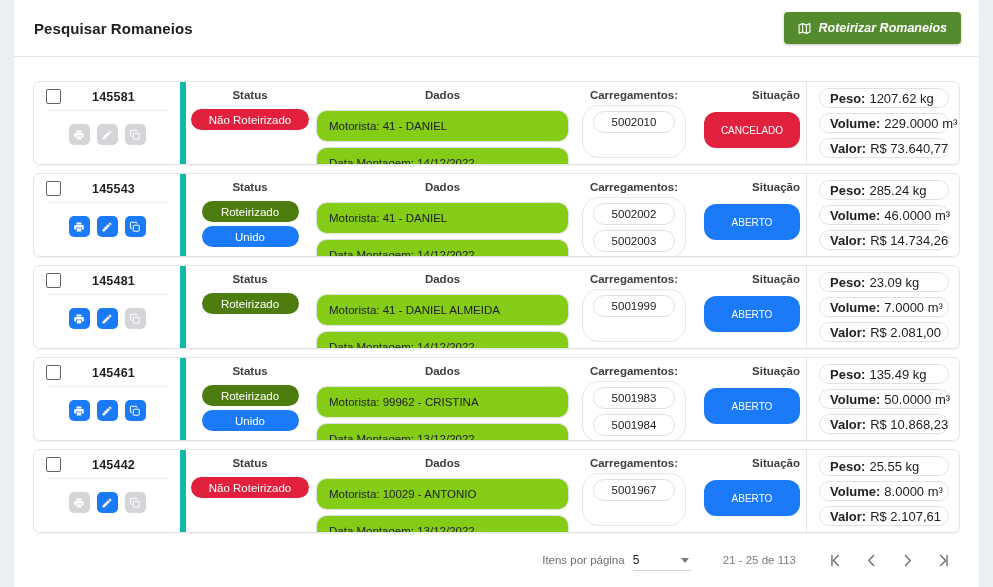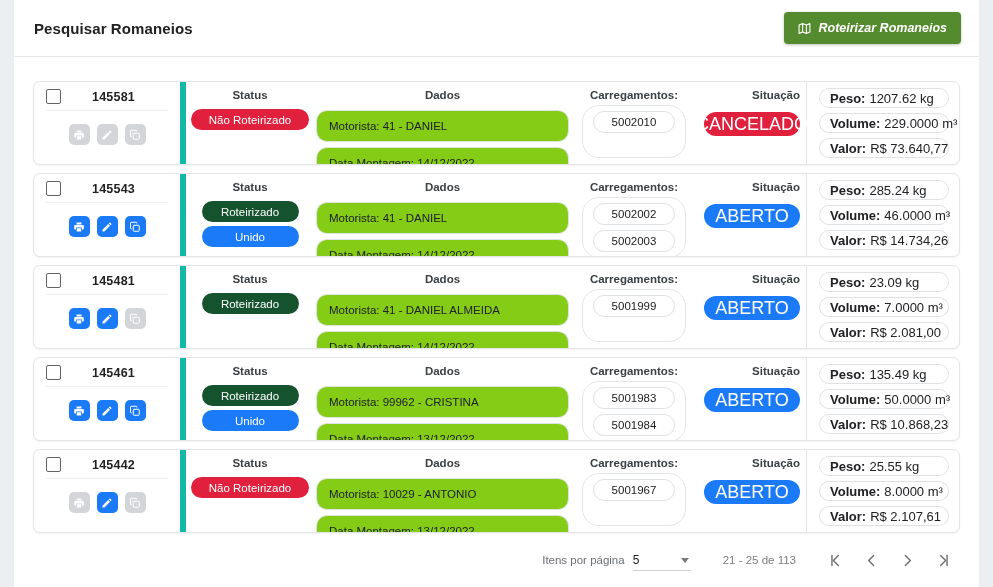--- a/index.html
+++ b/index.html
@@ -174,21 +174,21 @@
     color: #fff;
     font-size: 11.5px;
     font-weight: normal;
     display: flex;
     align-items: center;
     justify-content: center;
     padding: 0 18px;
     white-space: nowrap;
   }
   .badge.red    { background: #e0203c; }
-  .badge.green  { background: #14532d; }
+  .badge.green  { background: #4d7c0f; }
   .badge.blue   { background: #1a7af8; }
   .pill-field {
     width: 100%;
     height: 22px;
     border: 1px solid #dfe2e4;
     border-radius: 11px;
     display: flex;
     align-items: center;
     padding: 15px 12px;
     font-size: 11.5px;
@@ -236,24 +236,24 @@
     width: 118px;
     flex: 0 0 118px;
     display: flex;
     flex-direction: column;
     align-items: flex-end;
     padding: 6px 6px 6px 6px;
     border-right: 1px solid #e3e6e8;
   }
   .sit-badge {
     width: 96px;
-    height: 24px;
+    height: 36px;
     border-radius: 12px;
     color: #fff;
-    font-size: 18px;
+    font-size: 10px;
     display: flex;
     align-items: center;
     justify-content: center;
     margin-top: 7px;
     white-space: nowrap;
   }
   .sit-badge.red  { background: #e0203c; }
   .sit-badge.blue { background: #1a7af8; }
 
   

